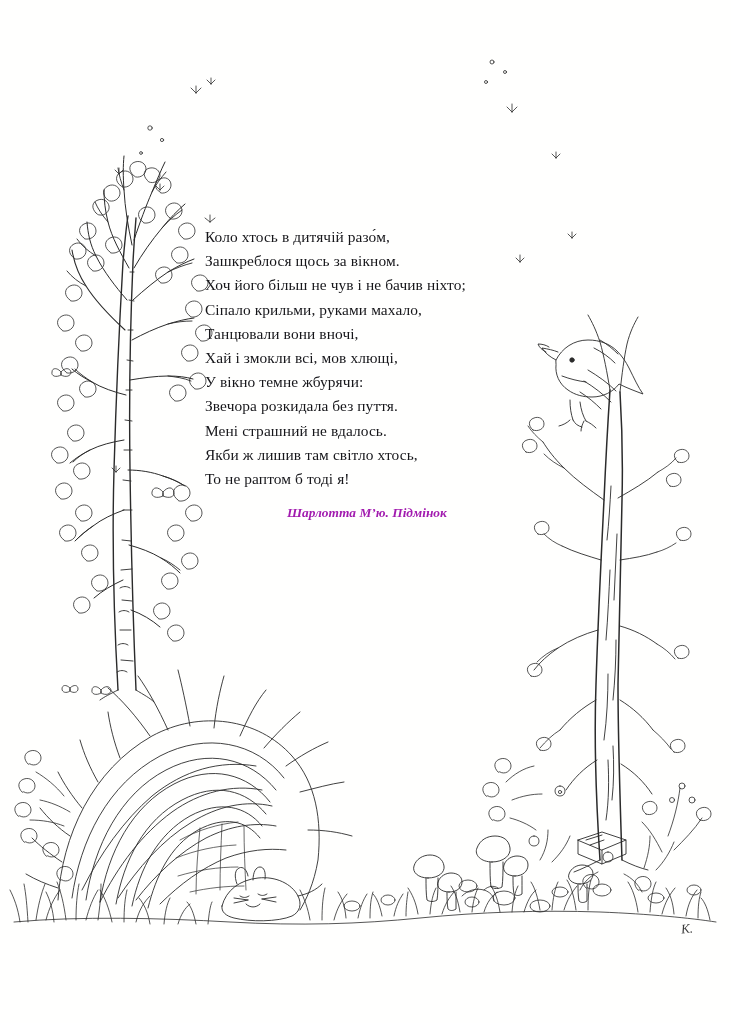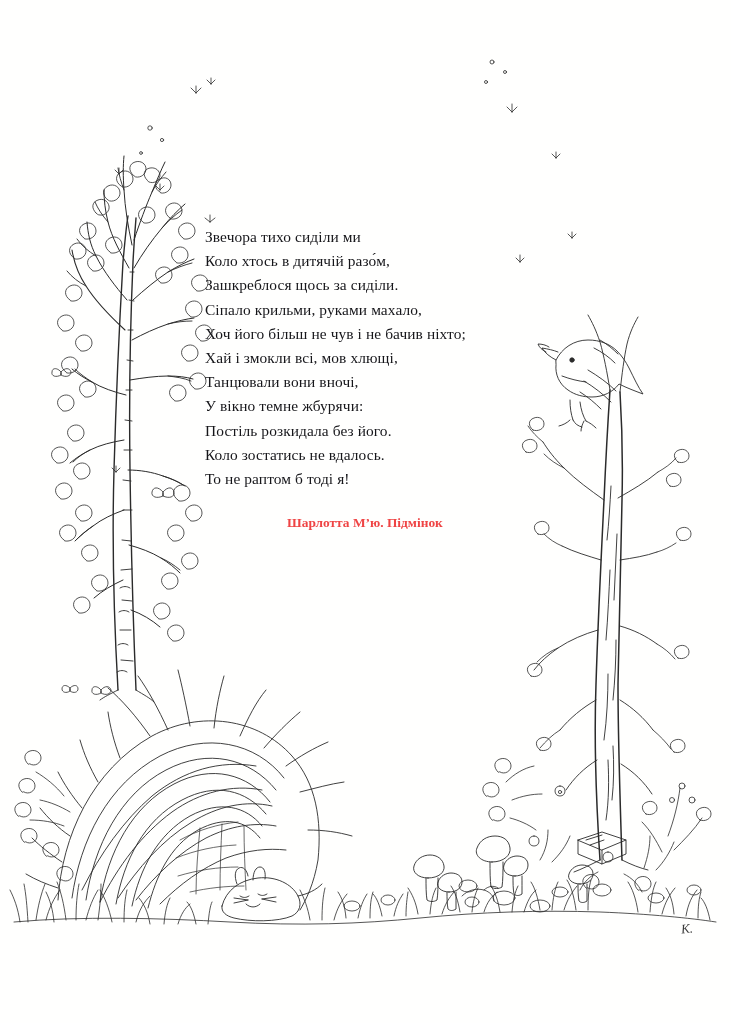--- a/index.html
+++ b/index.html
@@ -41,25 +41,26 @@
   }
   .poem-line {
     font-family: "Liberation Serif", serif;
     font-size: 15.4px;
     line-height: 24.2px;
     color: #16161a;
     white-space: pre;
     letter-spacing: 0.1px;
   }
   #attribution {
-    margin-top: 24px;
+    margin-top: 14px;
     font-family: "Liberation Serif", serif;
+    font-style: italic;
     font-weight: bold;
     font-size: 13.4px;
-    color: #ef4444;
+    color: #a21caf;
     text-align: left;
     padding-left: 82px;
   }
 
   
   #signature {
     position: absolute;
     right: 38px;
     bottom: 86px;
     font-family: "Liberation Serif", serif;
@@ -372,29 +373,29 @@
       <g stroke-width="0.8">
         <path d="M598 872 c -8 4 -14 10 -18 18 M624 874 c 8 4 14 10 18 18"></path>
         <path d="M586 888 c -5 -5 -4 -11 2 -13 c 6 -2 11 2 11 7 c 0 5 -6 9 -11 6 z"></path>
         <path d="M638 890 c -5 -5 -4 -11 2 -13 c 6 -2 11 2 11 7 c 0 5 -6 9 -11 6 z"></path>
       </g>
 
     </g>
   </svg>
 
   <div id="poem-block">
-    <div class="poem-line">Звечора тихо сиділи ми</div>
     <div class="poem-line">Коло хтось в дитячій разо́м,</div>
-    <div class="poem-line">Зашкреблося щось за сиділи.</div>
+    <div class="poem-line">Зашкреблося щось за вікном.</div>
+    <div class="poem-line">Хоч його більш не чув і не бачив ніхто;</div>
     <div class="poem-line">Сіпало крильми, руками махало,</div>
-    <div class="poem-line">Хоч його більш не чув і не бачив ніхто;</div>
+    <div class="poem-line">Танцювали вони вночі,</div>
     <div class="poem-line">Хай і змокли всі, мов хлющі,</div>
-    <div class="poem-line">Танцювали вони вночі,</div>
     <div class="poem-line">У вікно темне жбурячи:</div>
-    <div class="poem-line">Постіль розкидала без його.</div>
-    <div class="poem-line">Коло зостатись не вдалось.</div>
+    <div class="poem-line">Звечора розкидала без пуття.</div>
+    <div class="poem-line">Мені страшний не вдалось.</div>
+    <div class="poem-line">Якби ж лишив там світло хтось,</div>
     <div class="poem-line">То не раптом б тоді я!</div>
     <div id="attribution">Шарлотта М’ю. Підмінок</div>
   </div>
 
   <div id="signature">K.</div>
 
 </div>
 
 </body></html>

